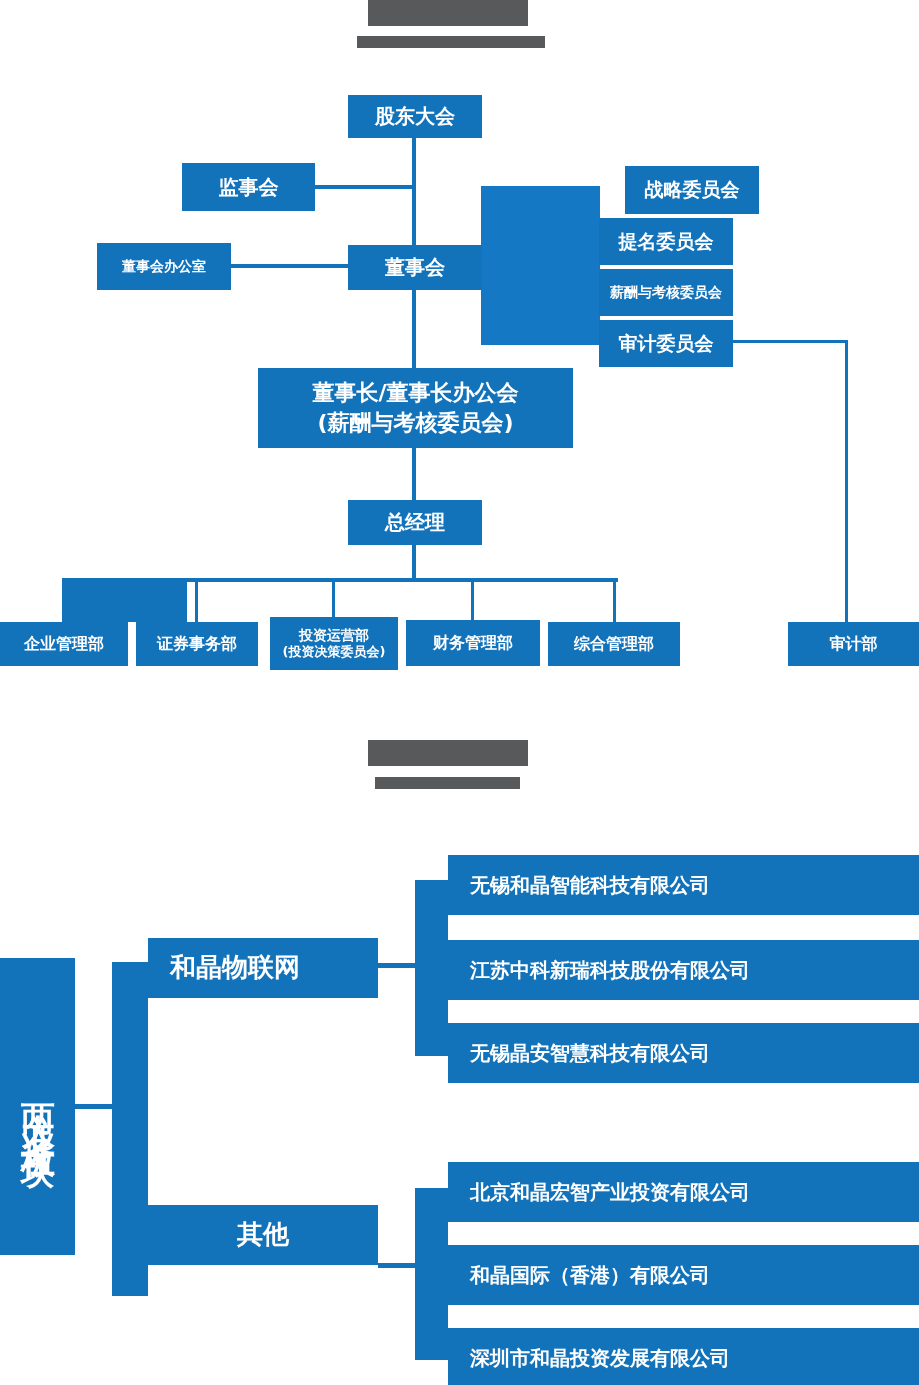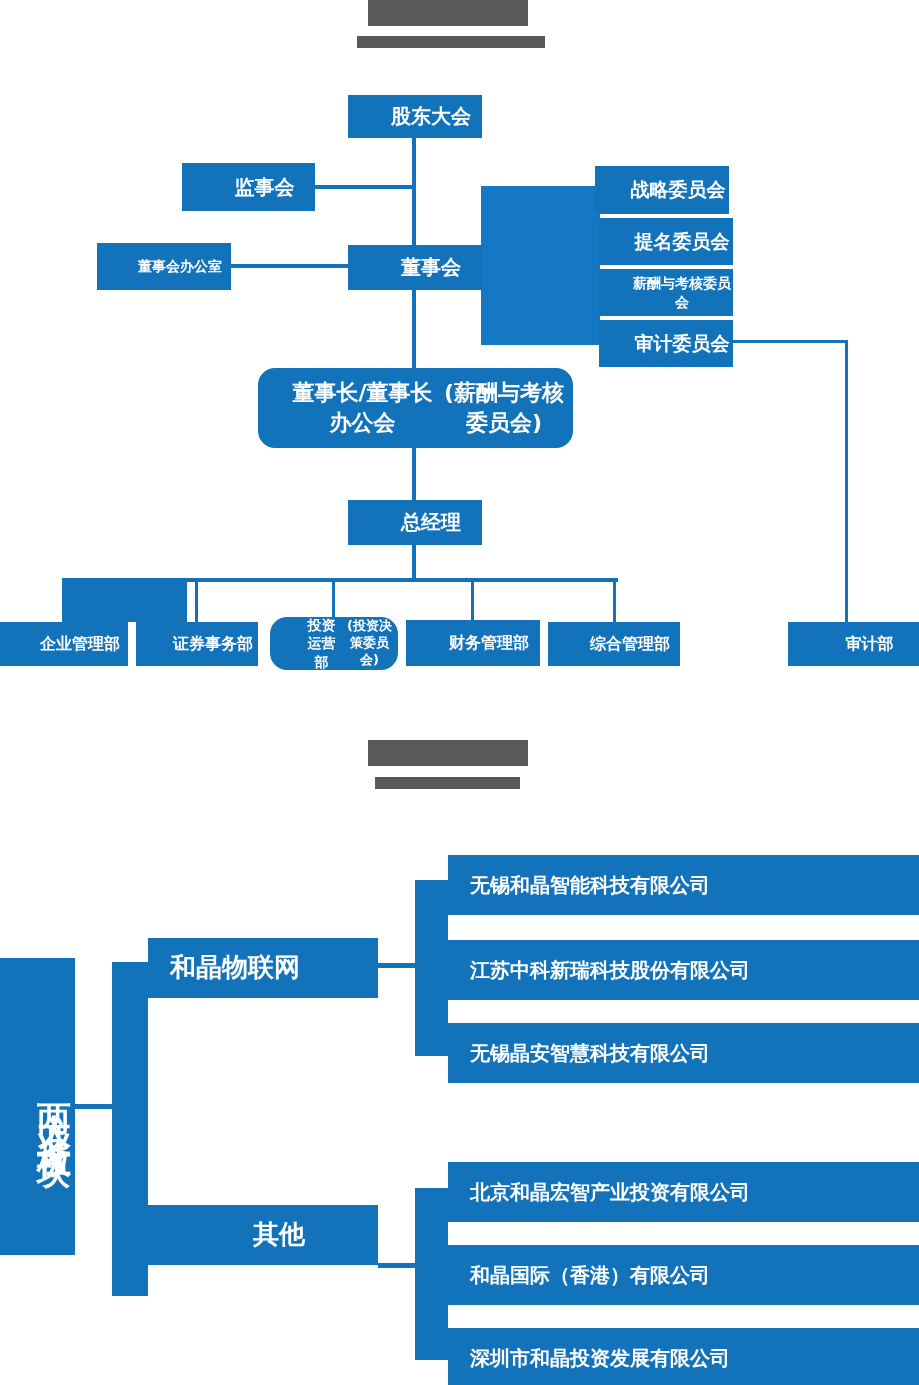--- a/index.html
+++ b/index.html
@@ -6,24 +6,24 @@
     --blue:#1273bb;
     --blue2:#1478c5;
     --gray:#58595b;
   }
   *{box-sizing:border-box;margin:0;padding:0;}
   body{background:#fff;font-family:"DejaVu Sans","Liberation Sans",sans-serif;}
   #canvas{position:relative;width:919px;height:1385px;background:#fff;overflow:hidden;}
   .box{
     position:absolute;background:var(--blue);color:#fff;font-weight:bold;
     display:flex;align-items:center;justify-content:center;text-align:center;
-    font-size:20px;line-height:1.35;padding-left:32px;
+    font-size:20px;line-height:1.35;
   }
   .box.left{justify-content:flex-start;text-align:center;padding-left:22px;}
-  .box.col{flex-direction:row;border-radius:17px;}
+  .box.col{flex-direction:column;}
   .line{position:absolute;background:var(--blue);}
   .block{position:absolute;background:var(--blue2);}
   .graybar{position:absolute;background:var(--gray);}
   .vtext{
     writing-mode:vertical-lr;text-orientation:upright;
     font-size:34px;letter-spacing:10px;font-weight:bold;
   }
 </style>
 </head>
 <body>
@@ -47,21 +47,21 @@
   <div class="line" style="left:613px;top:582px;width:3px;height:40px"></div>
   <div class="line" style="left:733px;top:340px;width:115px;height:3px"></div>
   <div class="line" style="left:845px;top:340px;width:3px;height:282px"></div>
   <div class="block" style="left:481px;top:186px;width:119px;height:159px"></div>
 
   <div class="box" style="left:348px;top:95px;width:134px;height:43px">股东大会</div>
   <div class="box" style="left:182px;top:163px;width:133px;height:48px">监事会</div>
   <div class="box" style="left:97px;top:243px;width:134px;height:47px;font-size:14px">董事会办公室</div>
   <div class="box" style="left:348px;top:245px;width:134px;height:45px">董事会</div>
 
-  <div class="box" style="left:595px;top:166px;width:134px;height:48px;font-size:19px">战略委员会</div>
+  <div class="box" style="left:625px;top:166px;width:134px;height:48px;font-size:19px">战略委员会</div>
   <div class="box" style="left:599px;top:218px;width:134px;height:47px;font-size:19px">提名委员会</div>
   <div class="box" style="left:599px;top:269px;width:134px;height:47px;font-size:14px">薪酬与考核委员会</div>
   <div class="box" style="left:599px;top:320px;width:134px;height:47px;font-size:19px">审计委员会</div>
 
   <div class="box col" style="left:258px;top:368px;width:315px;height:80px;font-size:22px">
     <span>董事长/董事长办公会</span>
     <span>(薪酬与考核委员会)</span>
   </div>
 
   <div class="box" style="left:348px;top:500px;width:134px;height:45px">总经理</div>

